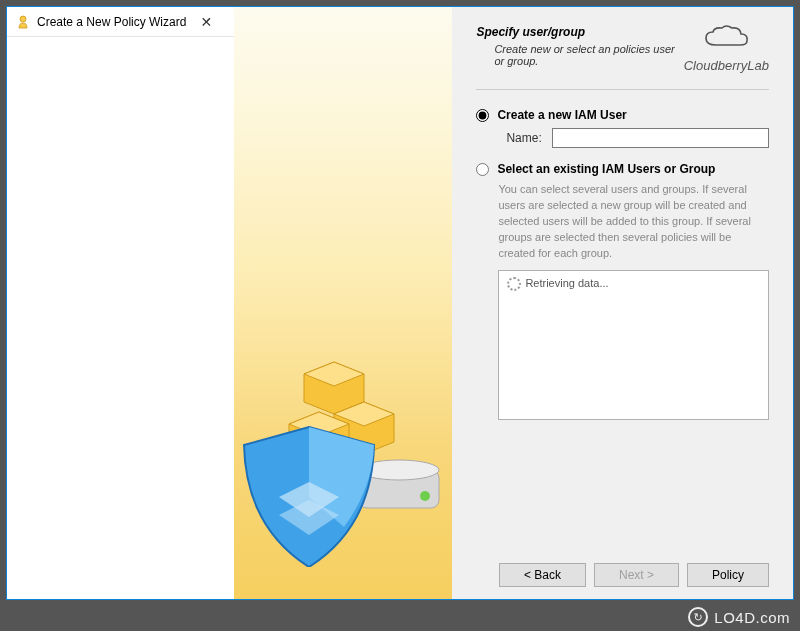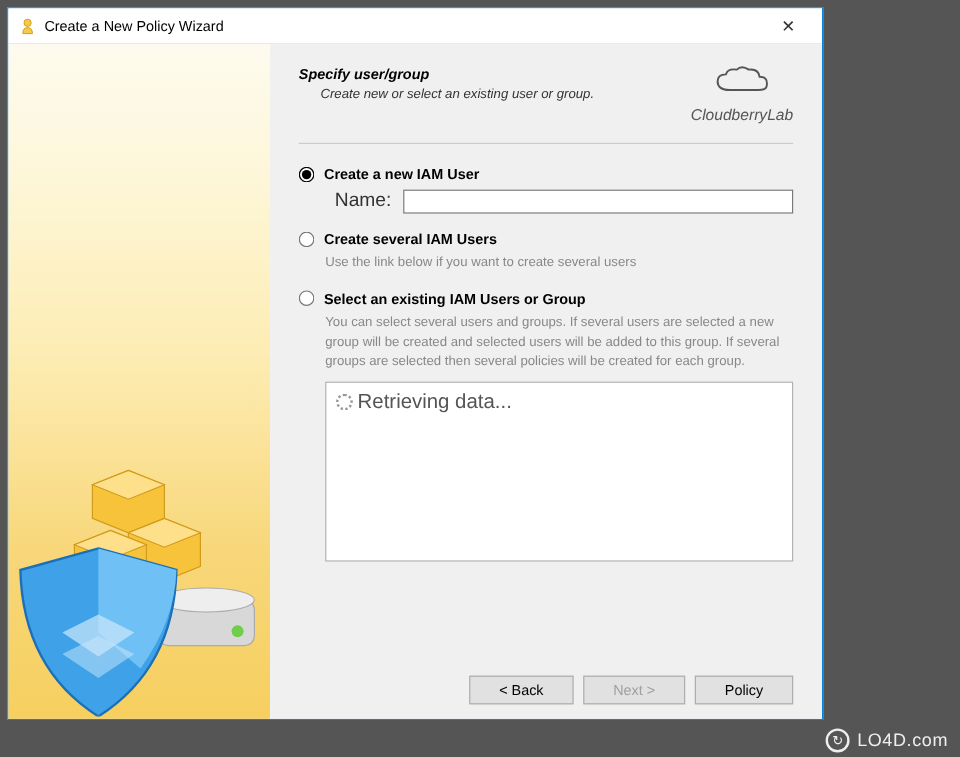--- a/index.html
+++ b/index.html
@@ -9,26 +9,26 @@
       background: #555;
       width: 800px;
       height: 631px;
       overflow: hidden;
       position: relative;
     }
     .window {
       position: absolute;
       top: 6px;
       left: 6px;
-      width: 680px;
+      width: 788px;
       height: 594px;
       background: #fff;
       border: 1px solid #0a84d8;
       display: flex;
-      flex-direction: column;
+      flex-direction: row;
     }
     .titlebar {
       height: 30px;
       background: #fff;
       border-bottom: 1px solid #e5e5e5;
       display: flex;
       align-items: center;
       padding: 0 8px;
     }
     .title-icon {
@@ -124,21 +124,21 @@
       accent-color: #000;
     }
     .name-row {
       display: flex;
       align-items: center;
       gap: 10px;
       margin-left: 30px;
       margin-top: 4px;
     }
     .name-label {
-      font-size: 16px;
+      font-size: 12px;
       color: #333;
     }
     .name-input {
       flex: 1;
       height: 20px;
       border: 1px solid #7a7a7a;
       padding: 0 4px;
       font-size: 12px;
       background: #fff;
     }
@@ -153,23 +153,23 @@
       margin-left: 22px;
       margin-top: 8px;
       border: 1px solid #b0b0b0;
       background: #fff;
       height: 150px;
       padding: 6px 8px;
       overflow: auto;
     }
     .loading-row {
       display: flex;
-      align-items: center;
+      align-items: flex-start;
       gap: 4px;
-      font-size: 17px;
+      font-size: 11px;
       color: #555;
     }
     .spinner {
       width: 14px;
       height: 14px;
       border: 2px dotted #999;
       border-radius: 50%;
       display: inline-block;
     }
     .flex-spacer { flex: 1; }
@@ -265,21 +265,21 @@
           <path d="M35 88 L65 73 L95 88 L65 108 Z" fill="#cce8fb" opacity="0.5"></path>
         </g>
       </svg>
     </div>
 
     <div class="content">
 
       <div class="header-row">
         <div class="header-left">
           <div class="page-title">Specify user/group</div>
-          <div class="page-subtitle">Create new or select an existing user or group.</div>
+          <div class="page-subtitle">Create new or select an policies user or group.</div>
         </div>
         <div class="brand">
           <svg width="48" height="28" viewBox="0 0 48 28">
             <path d="M14 20 Q4 20 4 13 Q4 7 11 7 Q12 2 20 3 Q24 -1 30 3 Q38 2 39 9 Q46 9 45 16 Q45 20 38 20 Z" fill="none" stroke="#555" stroke-width="1.6"></path>
           </svg>
           <div class="brand-name">CloudberryLab</div>
         </div>
       </div>
 
       <hr class="divider">
@@ -288,27 +288,20 @@
         <div class="option-head">
           <input type="radio" name="opt" class="radio" checked="" style="">
           <label>Create a new IAM User</label>
         </div>
         <div class="name-row">
           <span class="name-label">Name:</span>
           <input type="text" class="name-input" value="" style="">
         </div>
       </div>
 
-      <div class="option">
-        <div class="option-head">
-          <input type="radio" name="opt" class="radio" style="">
-          <label>Create several IAM Users</label>
-        </div>
-        <div class="option-desc">Use the link below if you want to create several users</div>
-      </div>
 
       <div class="option">
         <div class="option-head">
           <input type="radio" name="opt" class="radio" style="">
           <label>Select an existing IAM Users or Group</label>
         </div>
         <div class="option-desc">You can select several users and groups. If several users are selected a new group will be created and selected users will be added to this group. If several groups are selected then several policies will be created for each group.</div>
         <div class="listbox">
           <div class="loading-row">
             <span class="spinner"></span>

